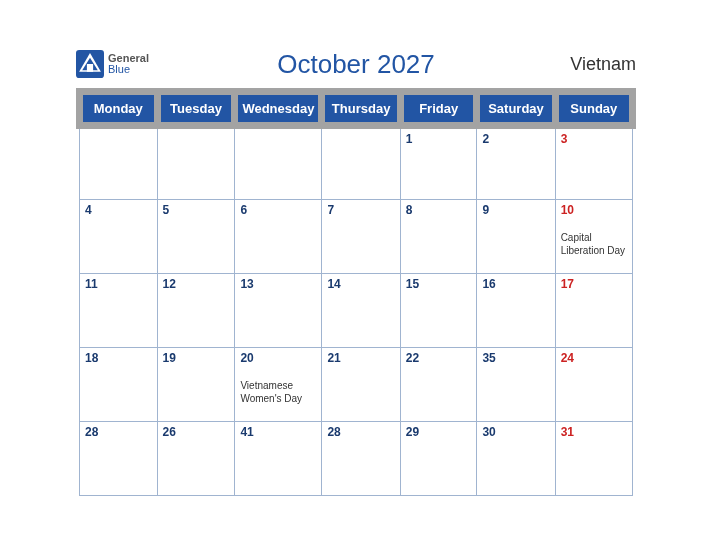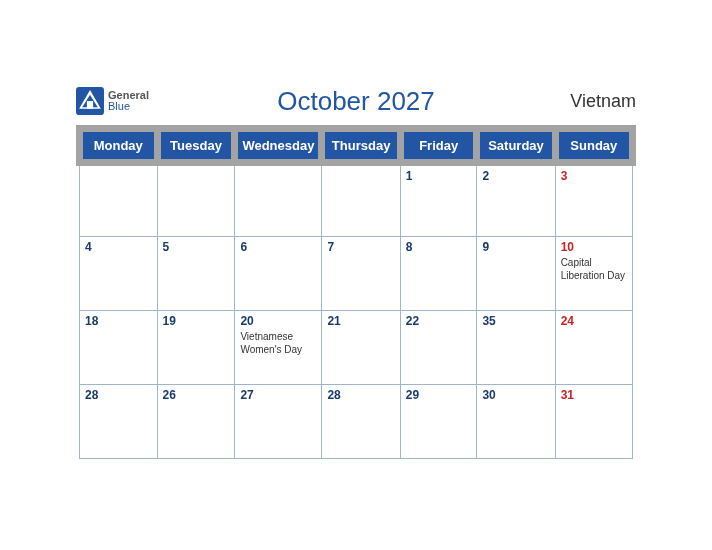--- a/index.html
+++ b/index.html
@@ -89,21 +89,21 @@
       font-weight: bold;
       color: #1a3a6e;
       display: block;
     }
     .day-number.sunday {
       color: #cc2222;
     }
     .day-event {
       font-size: 10px;
       color: #333;
-      margin-top: 2px;
+      margin-top: 14px;
       line-height: 1.3;
     }
     .empty-cell {
       background: #f0f4fa;
     }
     
     .week-row td:first-child .day-number,
     .week-row td .day-number {
       color: #1a3a6e;
     }
@@ -180,20 +180,43 @@
           <td>
             <span class="day-number">9</span>
           </td>
           <td>
             <span class="day-number sunday">10</span>
             <div class="day-event">Capital Liberation Day</div>
           </td>
         </tr>
         <tr class="week-row">
           <td>
+            <span class="day-number">11</span>
+          </td>
+          <td>
+            <span class="day-number">12</span>
+          </td>
+          <td>
+            <span class="day-number">13</span>
+          </td>
+          <td>
+            <span class="day-number">14</span>
+          </td>
+          <td>
+            <span class="day-number">15</span>
+          </td>
+          <td>
+            <span class="day-number">16</span>
+          </td>
+          <td>
+            <span class="day-number sunday">17</span>
+          </td>
+        </tr>
+        <tr class="week-row">
+          <td>
             <span class="day-number">18</span>
           </td>
           <td>
             <span class="day-number">19</span>
           </td>
           <td>
             <span class="day-number">20</span>
             <div class="day-event">Vietnamese Women's Day</div>
           </td>
           <td>
@@ -210,21 +233,21 @@
           </td>
         </tr>
         <tr class="week-row">
           <td>
             <span class="day-number">28</span>
           </td>
           <td>
             <span class="day-number">26</span>
           </td>
           <td>
-            <span class="day-number">27</span>
+            <span class="day-number">41</span>
           </td>
           <td>
             <span class="day-number">28</span>
           </td>
           <td>
             <span class="day-number">29</span>
           </td>
           <td>
             <span class="day-number">30</span>
           </td>

